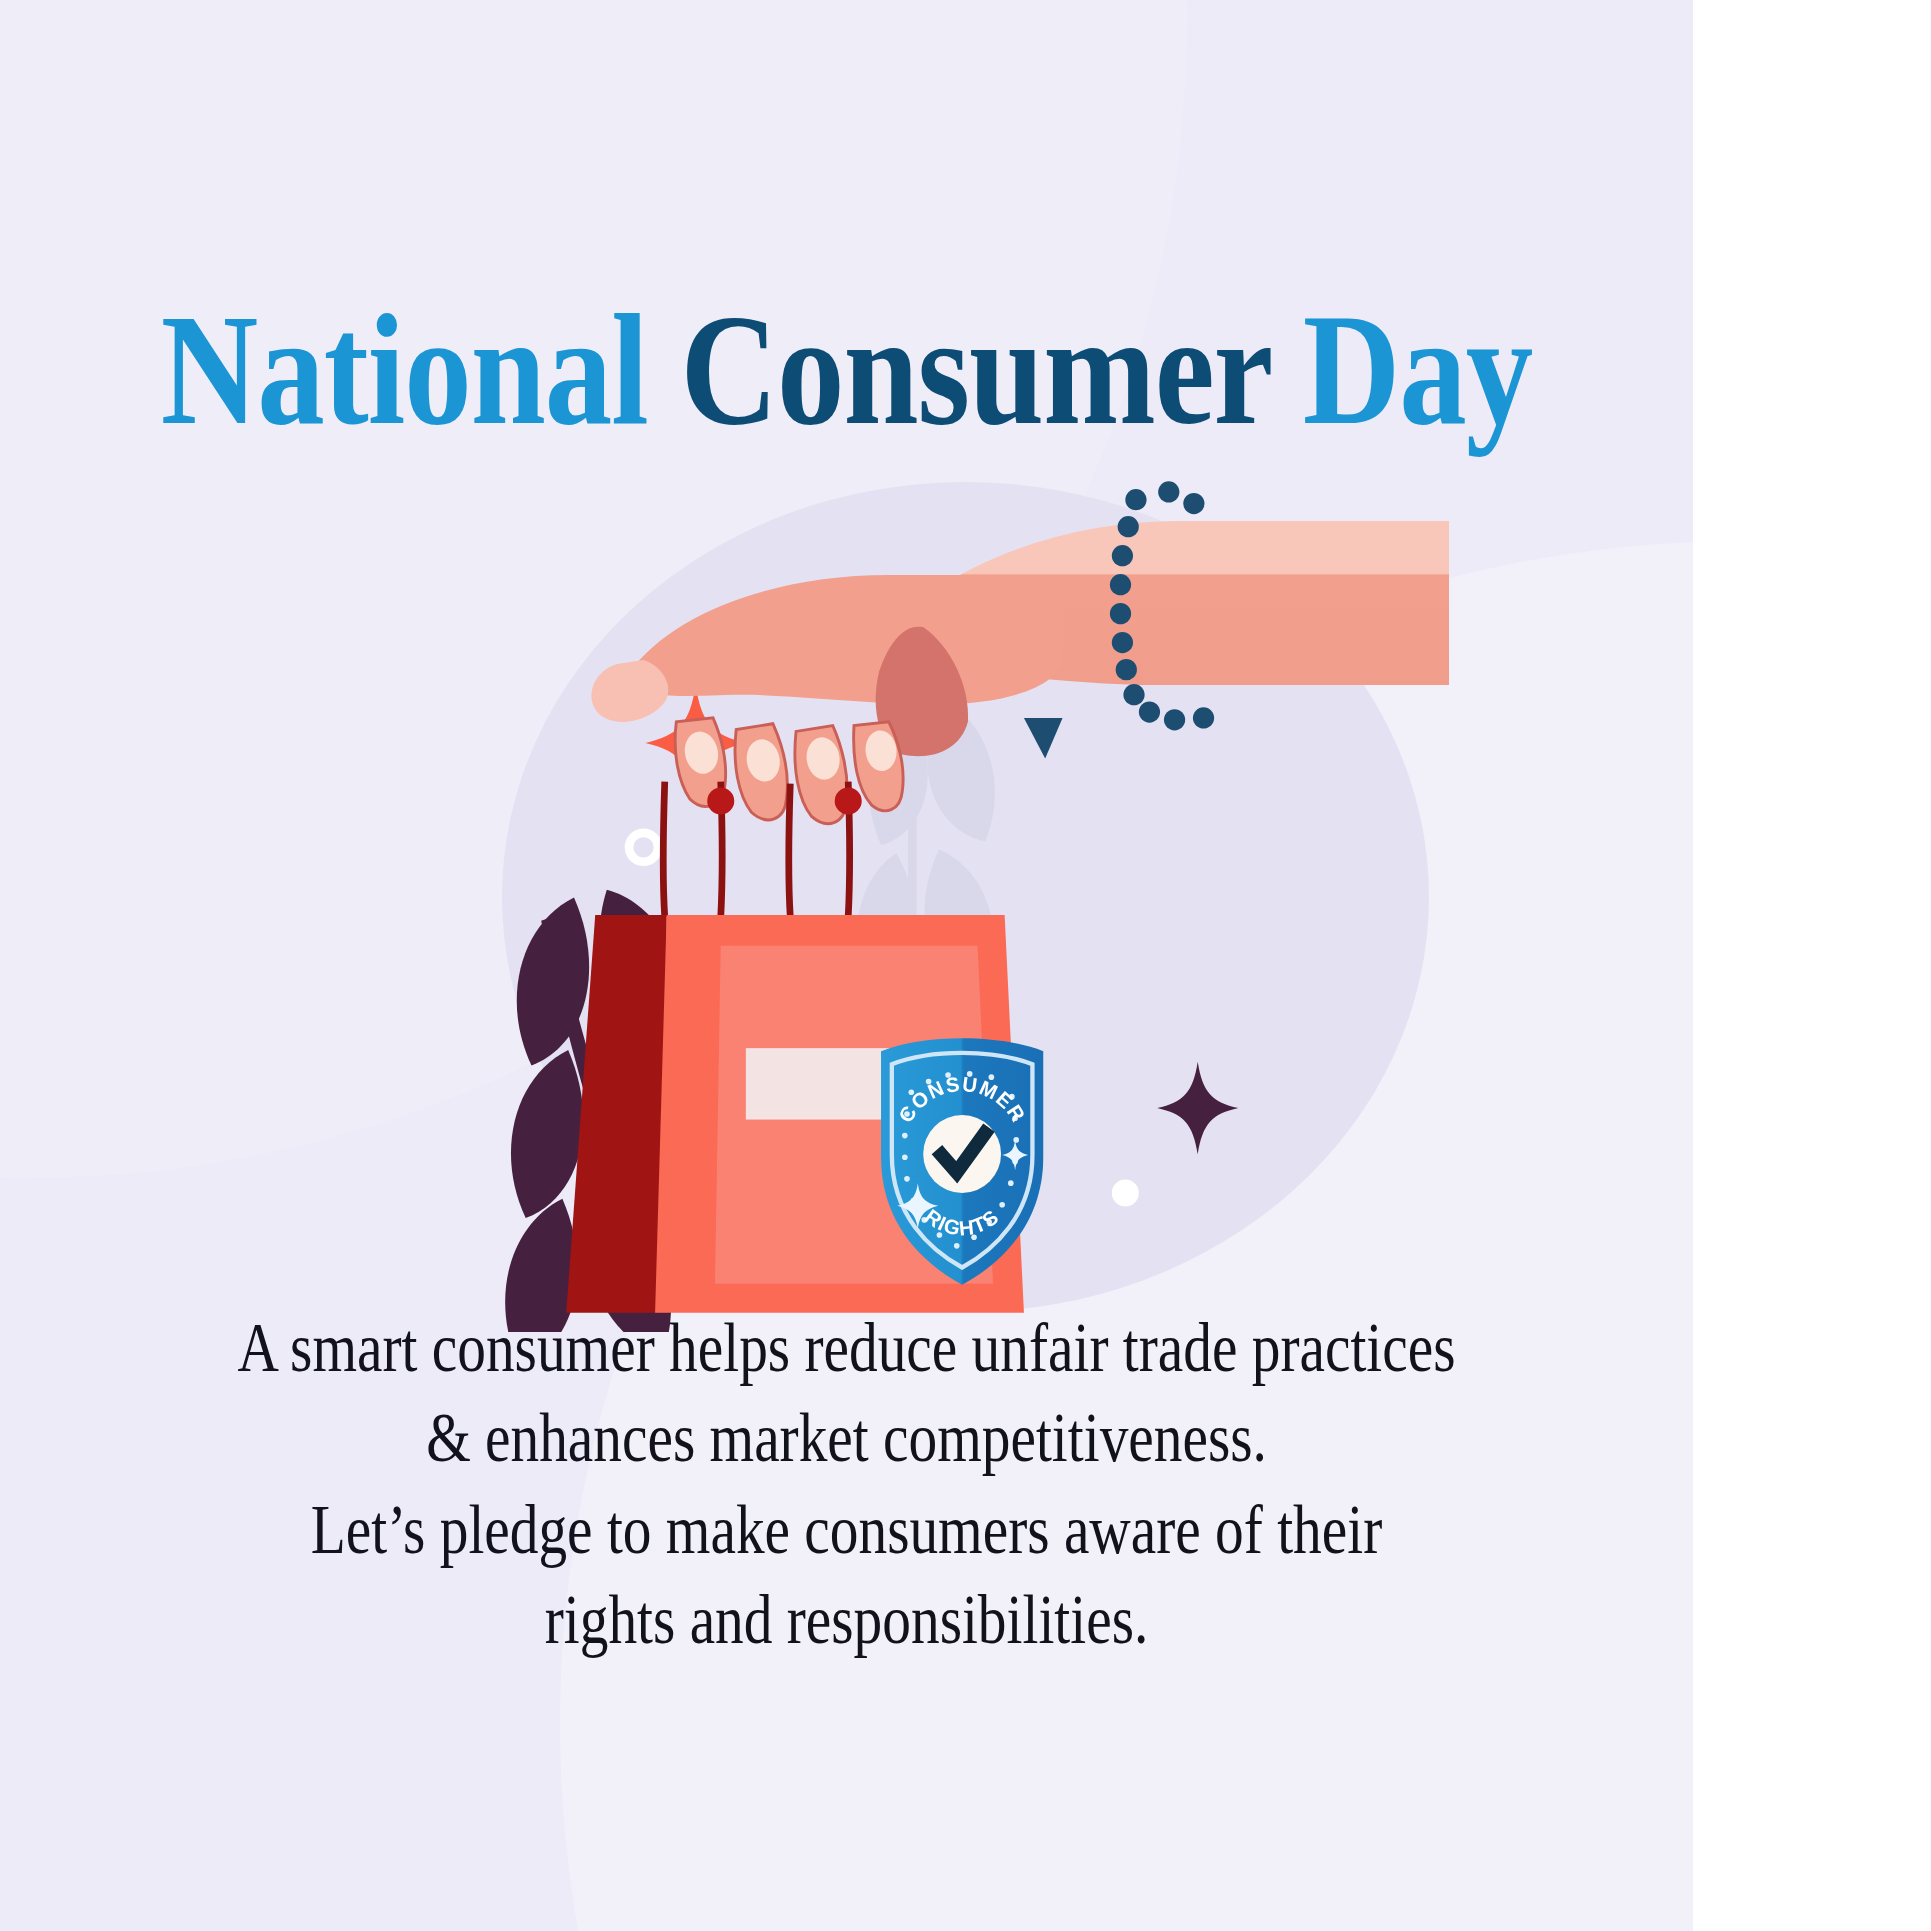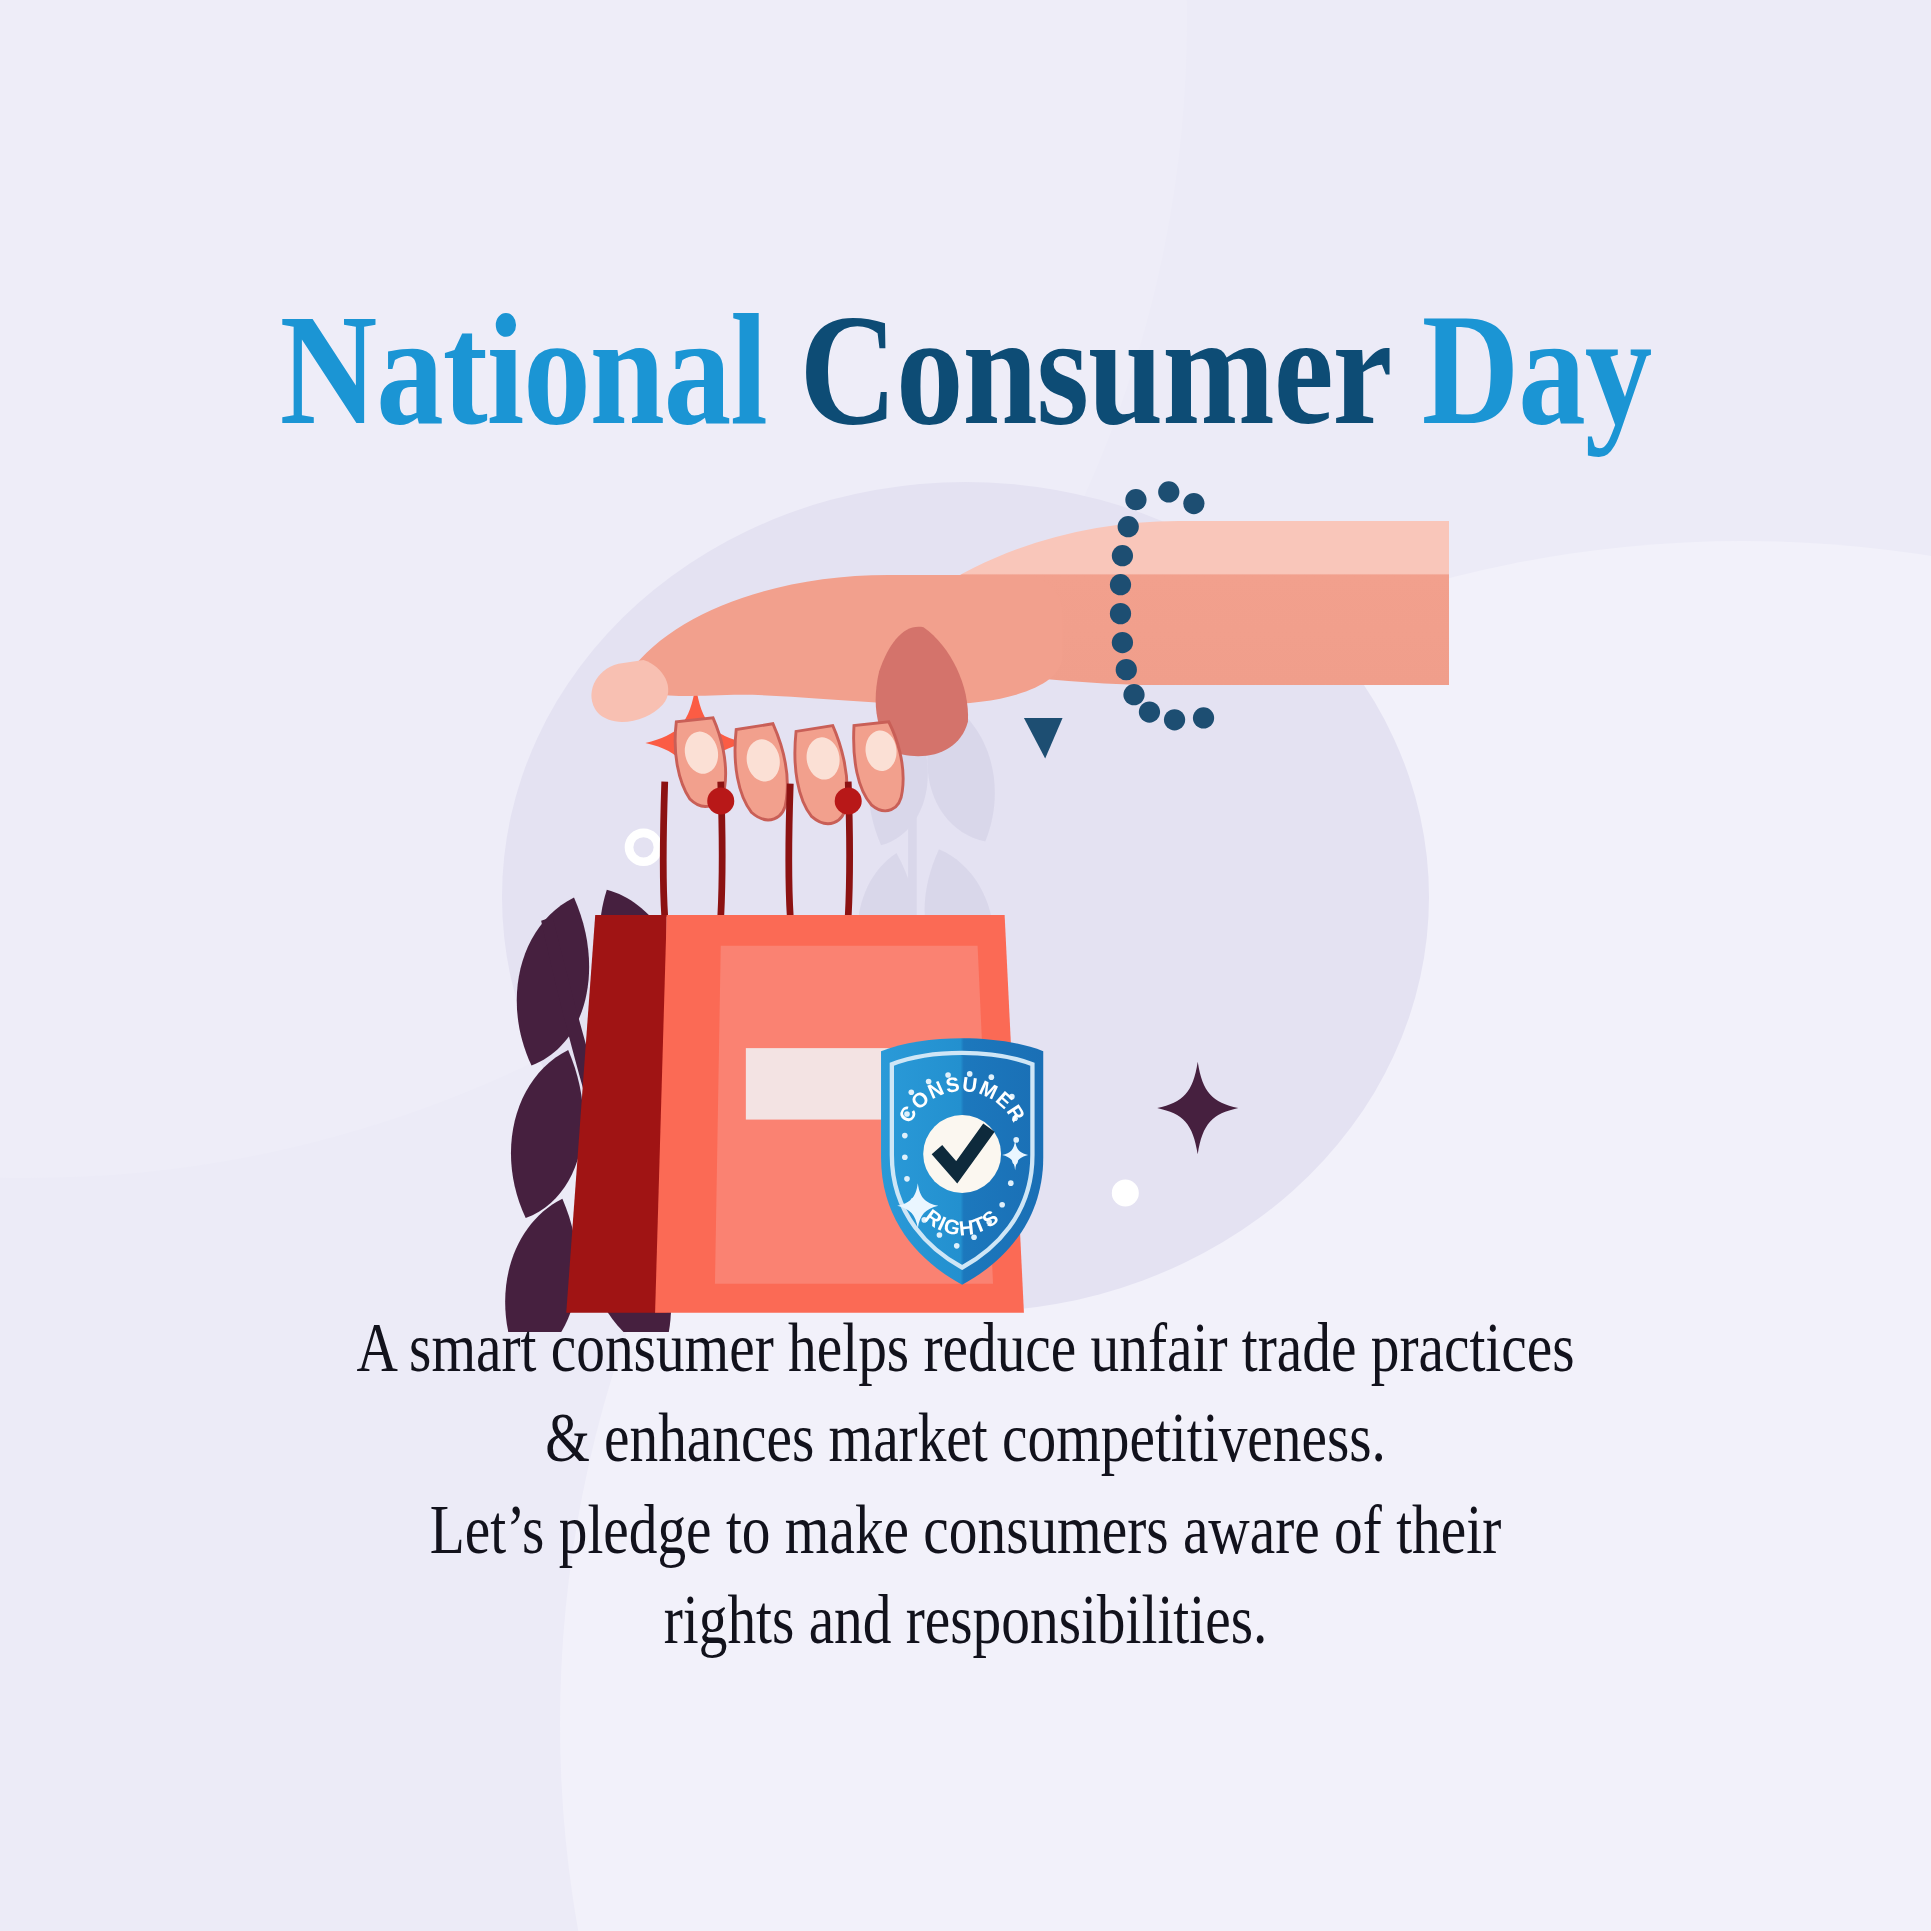--- a/index.html
+++ b/index.html
@@ -2,21 +2,21 @@
 <html><head>
 <meta charset="utf-8">
 <style>
   html, body {
     margin: 0;
     padding: 0;
     background: #ffffff;
   }
   #poster {
     position: relative;
-    width: 1931px;
+    width: 1693px;
     height: 1931px;
     overflow: hidden;
     background: #ecebf7;
     font-family: "Liberation Serif", serif;
   }
 
   
   .bg-layer { position: absolute; inset: 0; overflow: hidden; }
 
   .swoosh-tl-dark {

